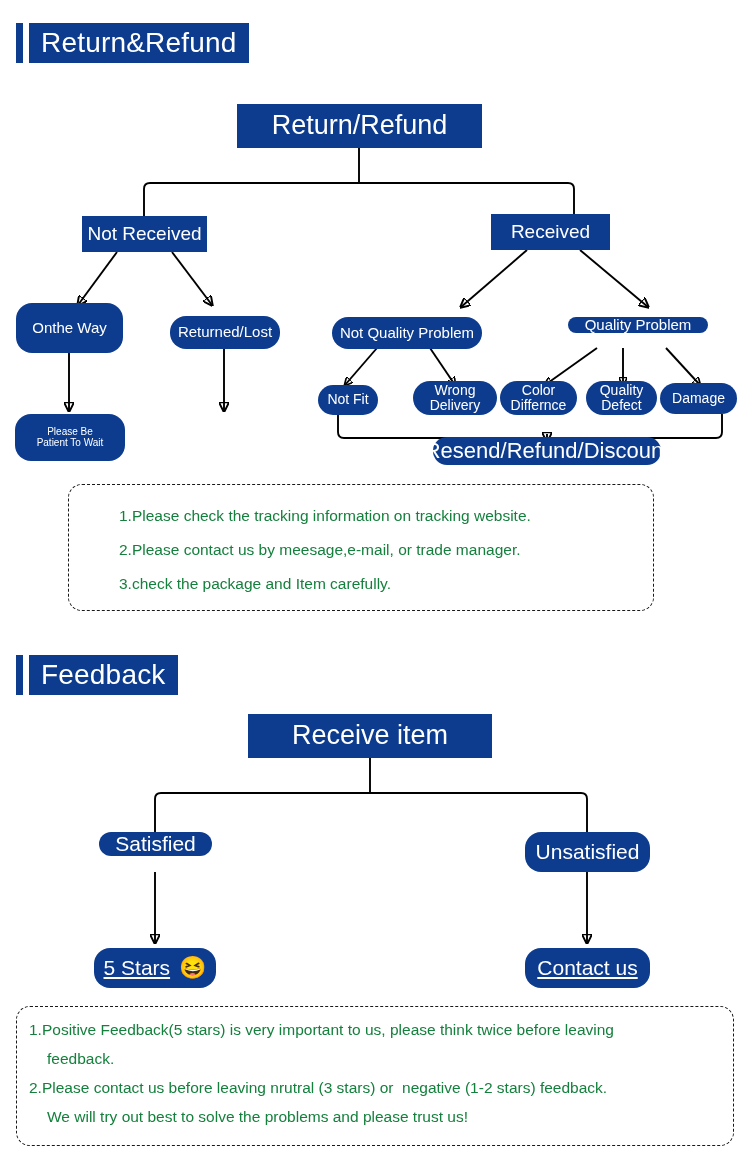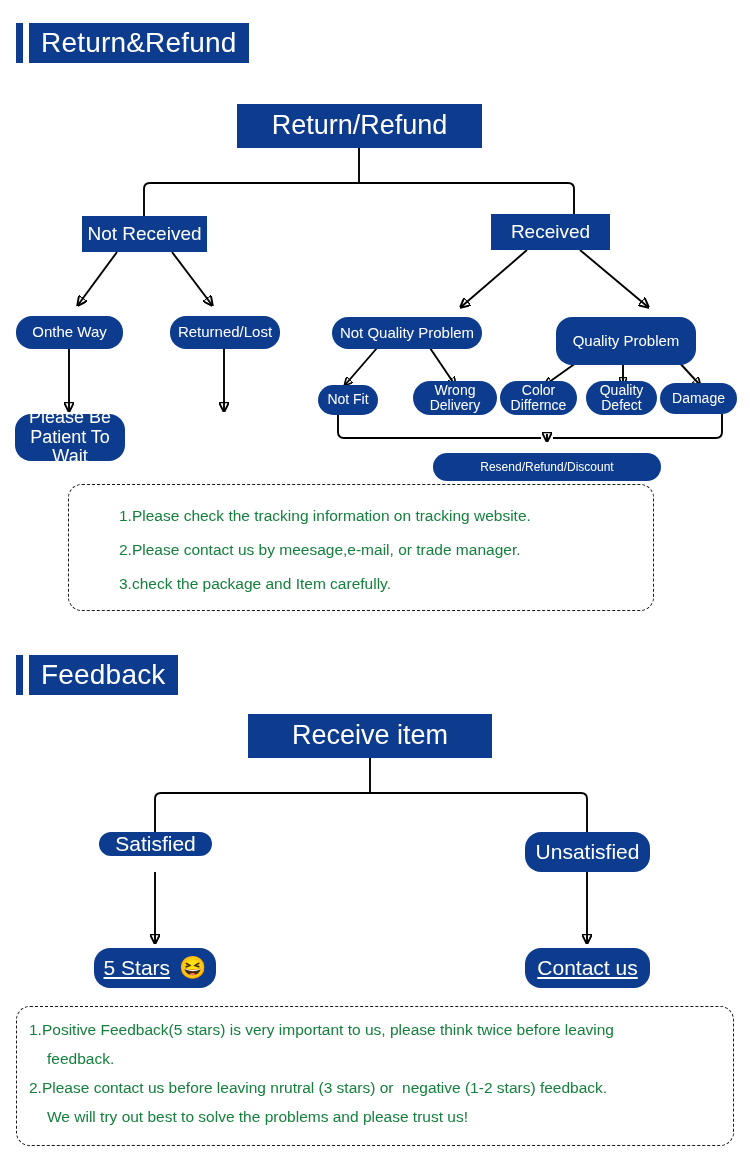--- a/index.html
+++ b/index.html
@@ -67,25 +67,24 @@
   .node-lvl1 {
     font-size: 19px;
   }
   .node-lvl2 {
     font-size: 15px;
   }
   .node-lvl3 {
     font-size: 14px;
   }
   .node-leaf {
-    font-size: 18px;
+    font-size: 10px;
   }
   .node-wide {
-    font-size: 12px;
-    margin-top: 16px;
+    font-size: 22px;
   }
   .node-fb1 { font-size: 21px; }
   .node-fb2 { font-size: 21px; }
 
   .underline-text { text-decoration: underline; }
 
   
   .stars-inner {
     display: flex;
     align-items: center;
@@ -188,27 +187,27 @@
     <div class="accent-bar"></div>
     <div class="heading-box">Return&amp;Refund</div>
   </div>
 
   <div class="node sharp node-root" style="left:237px; top:104px; width:245px; height:44px;">Return/Refund</div>
 
   <div class="node sharp node-lvl1" style="left:82px; top:216px; width:125px; height:36px;">Not Received</div>
 
   <div class="node sharp node-lvl1" style="left:491px; top:214px; width:119px; height:36px;">Received</div>
 
-  <div class="node round node-lvl2" style="left:16px; top:316px; width:107px; height:33px;">Onthe Way</div>
+  <div class="node round node-lvl2" style="left:16px; top:303px; width:107px; height:50px;">Onthe Way</div>
 
   <div class="node round node-lvl2" style="left:170px; top:316px; width:110px; height:33px;">Returned/Lost</div>
 
   <div class="node round node-lvl2" style="left:332px; top:317px; width:150px; height:32px;">Not Quality Problem</div>
 
-  <div class="node round node-lvl2" style="left:556px; top:317px; width:140px; height:48px;">Quality Problem</div>
+  <div class="node round node-lvl2" style="left:568px; top:317px; width:140px; height:16px;">Quality Problem</div>
 
   <div class="node pill node-lvl3" style="left:318px; top:385px; width:60px; height:30px;">Not Fit</div>
 
   <div class="node pill node-lvl3" style="left:413px; top:381px; width:84px; height:34px;">Wrong
 Delivery</div>
 
   <div class="node pill node-lvl3" style="left:500px; top:381px; width:77px; height:34px;">Color
 Differnce</div>
 
   <div class="node pill node-lvl3" style="left:586px; top:381px; width:71px; height:34px;">Quality

